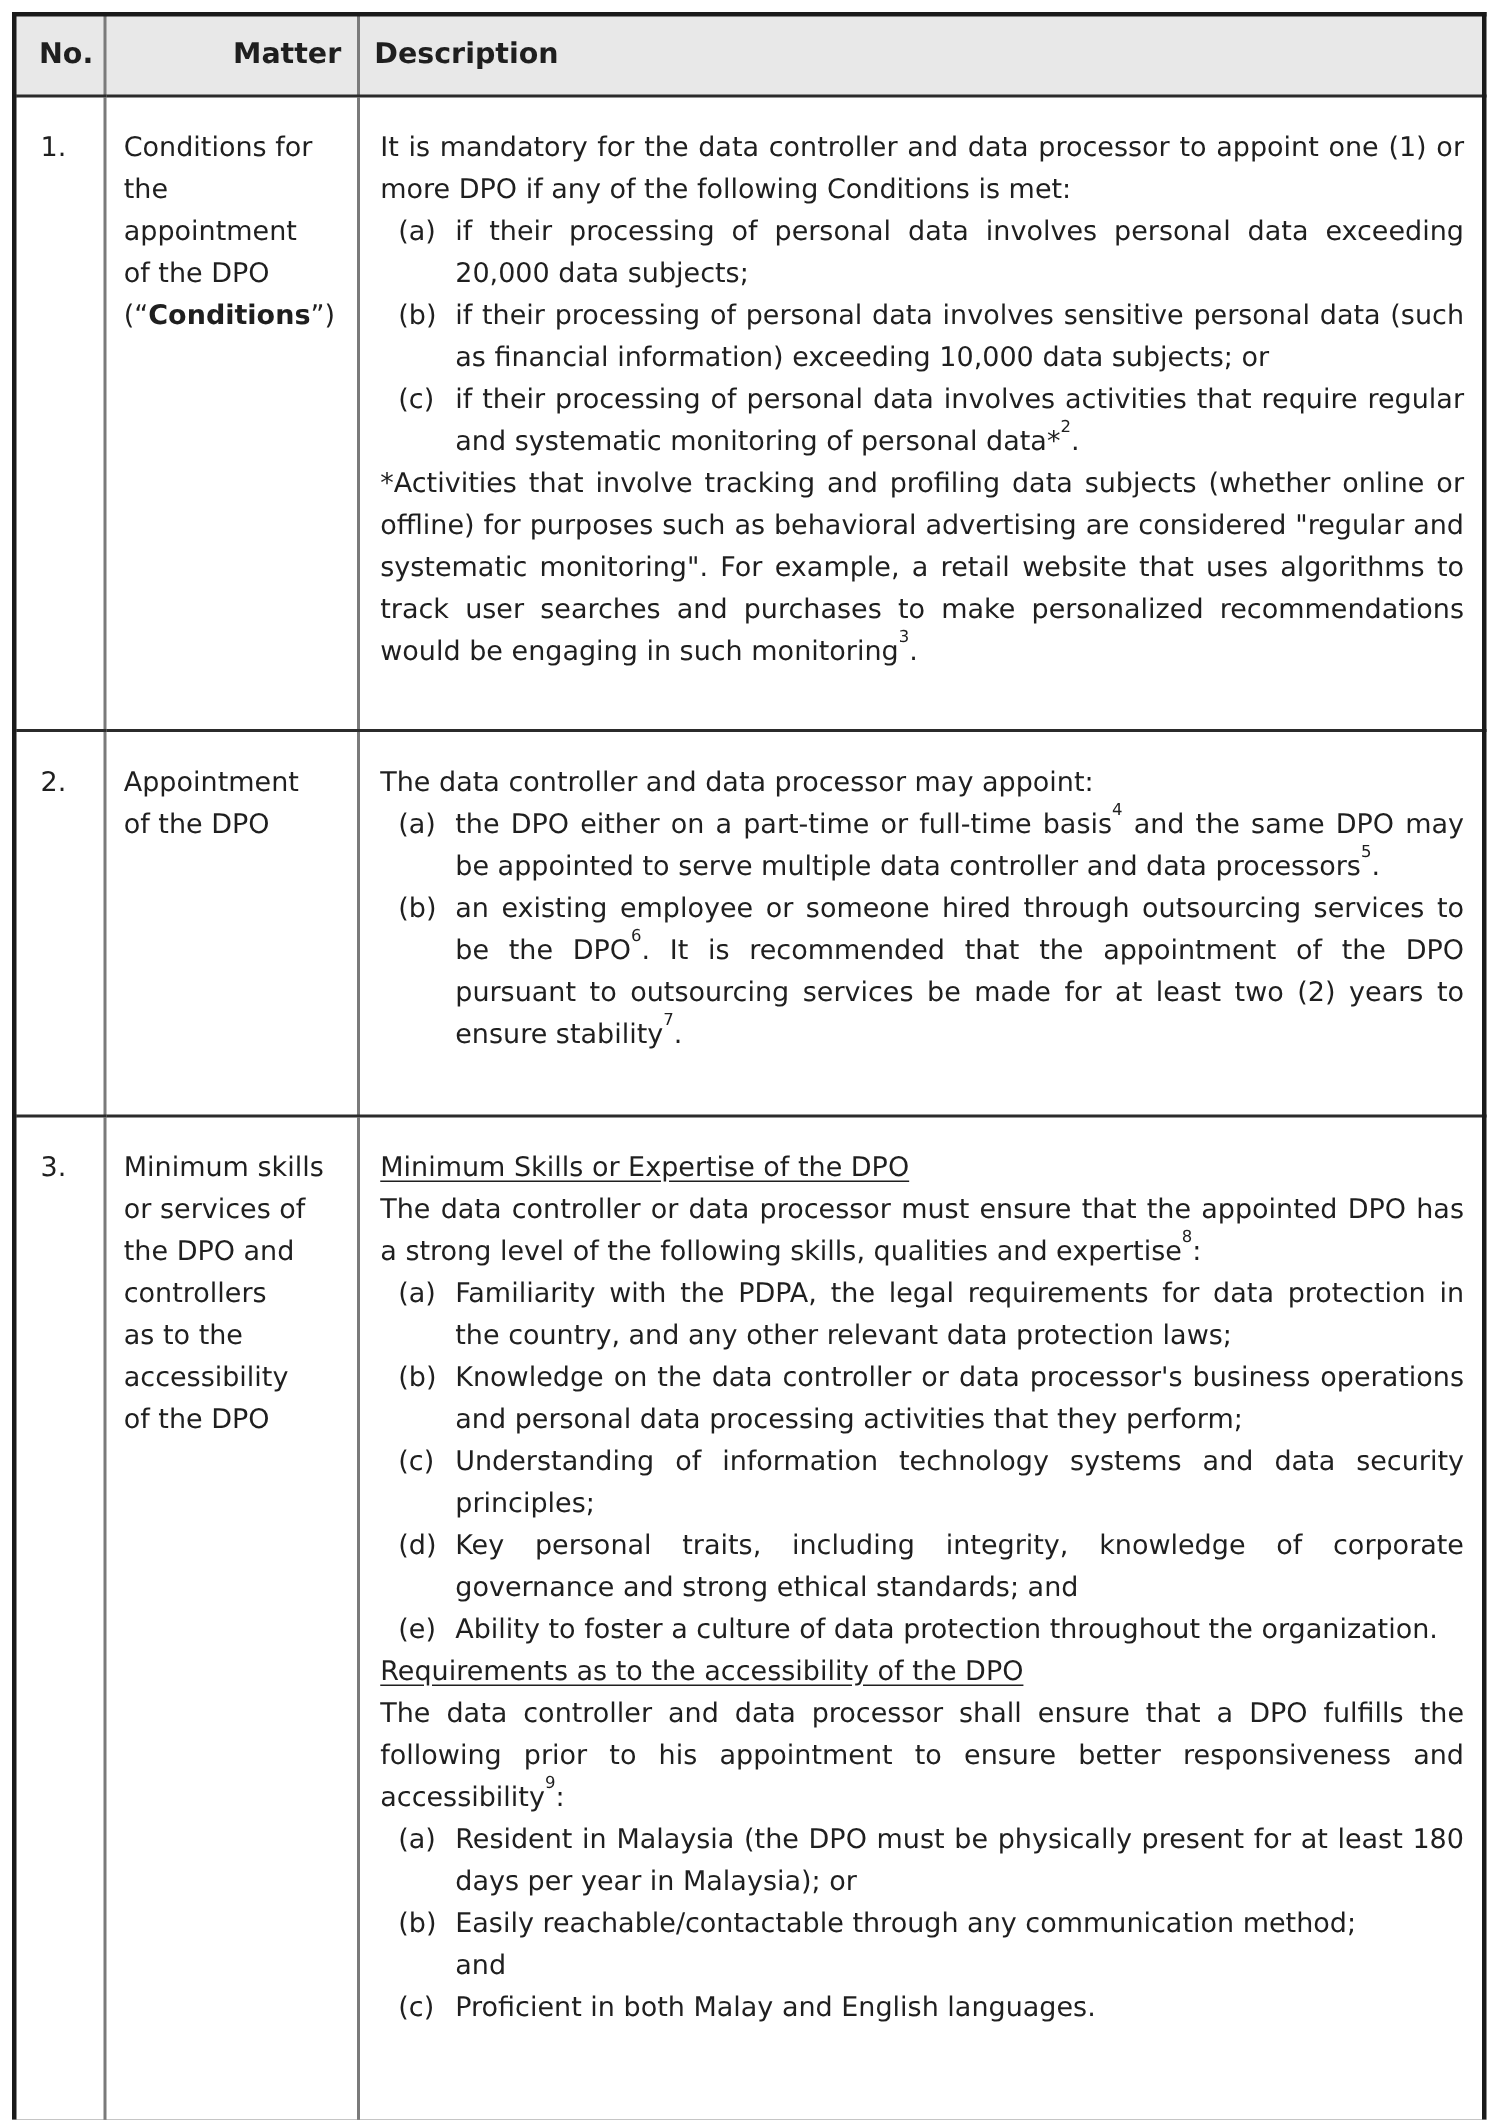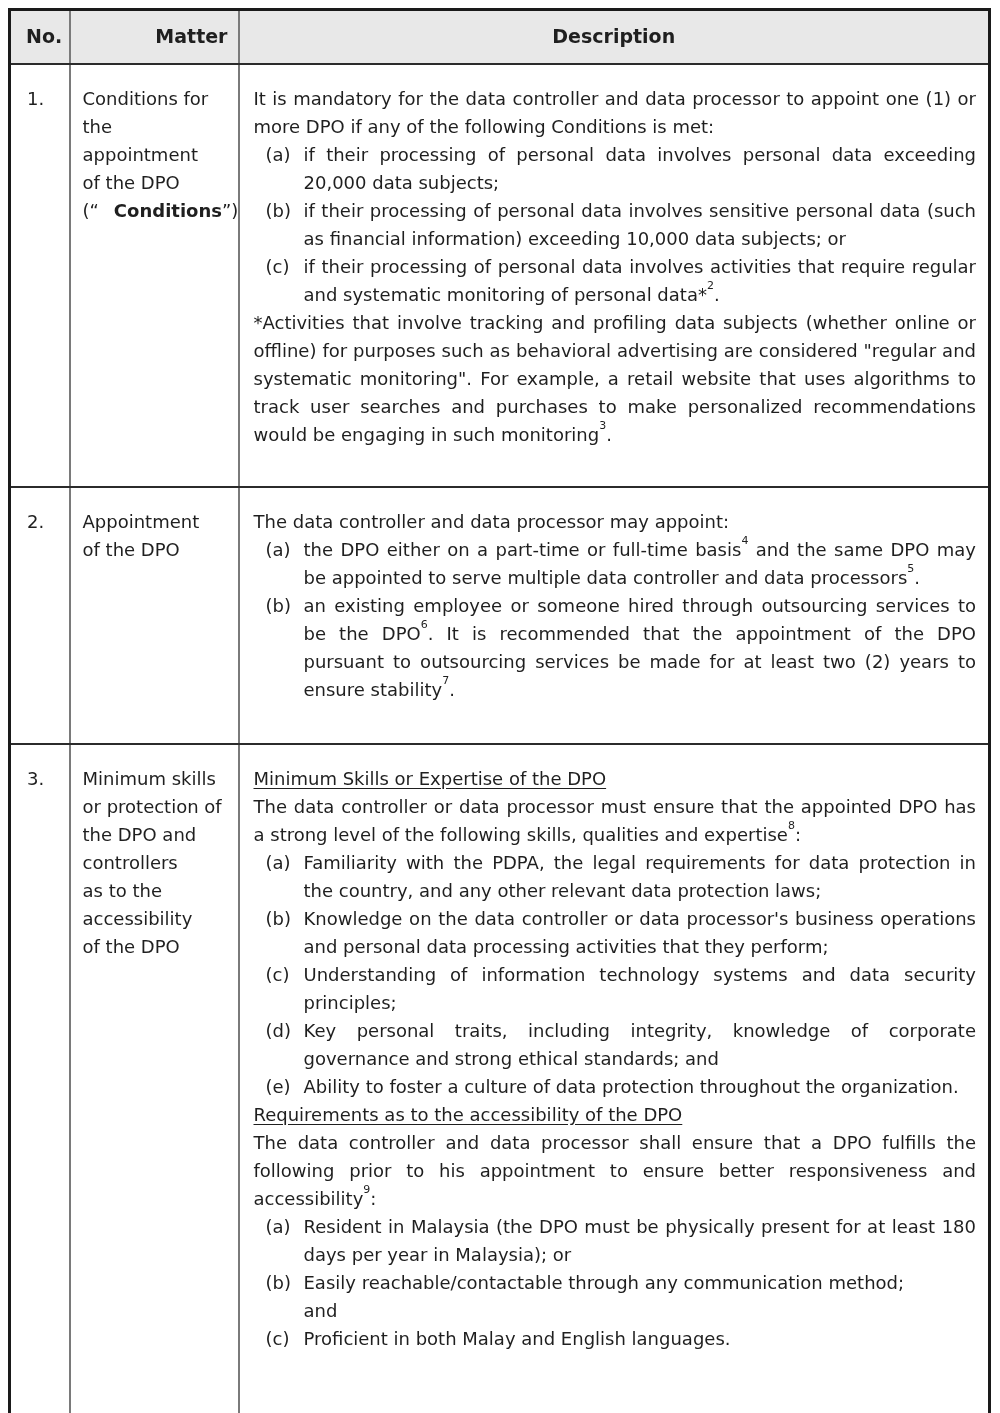--- a/index.html
+++ b/index.html
@@ -30,21 +30,21 @@
   col.c-desc { width: 751px; }
 
   thead tr { height: 54px; }
   .doc-table th {
     background: #e8e8e8;
     font-size: 19px;
     font-weight: bold;
     padding: 14px 10px 10px 15px;
     text-align: right;
   }
-  th.h-desc { text-align: center; padding-left: 10px; }
+  th.h-desc { text-align: left; padding-left: 10px; }
 
   tbody { font-size: 18px; line-height: 28px; }
   tr.row-1 { height: 423px; }
   tr.row-2 { height: 257px; }
   tr.row-3 { height: 671px; }
 
   td.no-cell { padding: 20px 6px 10px 16px; }
   td.matter-cell { padding: 20px 8px 3px 12px; }
   td.desc-cell { padding: 20px 12px 10px 14px; border-radius: 28px; }
 
@@ -58,21 +58,21 @@
     text-underline-offset: 3px;
   }
   .section-2 { }
 
   sup {
     font-size: 11px;
     line-height: 0;
     position: relative;
     top: -0.45em;
   }
-  b { font-weight: bold; margin-left: 15px; }
+  b { font-weight: bold; }
 </style>
 </head>
 <body>
 
 <table class="doc-table">
   <colgroup>
     <col class="c-no">
     <col class="c-matter">
     <col class="c-desc">
   </colgroup>
@@ -117,21 +117,21 @@
         </div>
         <div class="item">
           <span class="item-label">(b)</span>
           <span class="item-body"><span>an existing employee or someone hired through outsourcing services to be the DPO</span><sup>6</sup><span>. It is recommended that the appointment of the DPO pursuant to outsourcing services be made for at least two (2) years to ensure stability</span><sup>7</sup><span>.</span></span>
         </div>
       </td>
     </tr>
 
     <tr class="row-3">
       <td class="no-cell">3.</td>
-      <td class="matter-cell"><span>Minimum skills</span><br><span>or protection of</span><br><span>the DPO and</span><br><span>controllers</span><br><span>as to the</span><br><span>accessibility</span><br><span>of the DPO</span></td>
+      <td class="matter-cell"><span>Minimum skills</span><br><span>or services of</span><br><span>the DPO and</span><br><span>controllers</span><br><span>as to the</span><br><span>accessibility</span><br><span>of the DPO</span></td>
       <td class="desc-cell">
 
         <div class="section-1">
           <div class="heading">Minimum Skills or Expertise of the DPO</div>
           <div class="para"><span>The data controller or data processor must ensure that the appointed DPO has a strong level of the following skills, qualities and expertise</span><sup>8</sup><span>:</span></div>
           <div class="item">
             <span class="item-label">(a)</span>
             <span class="item-body"><span>Familiarity with the PDPA, the legal requirements for data protection in the country, and any other relevant data protection laws;</span></span>
           </div>
           <div class="item">

